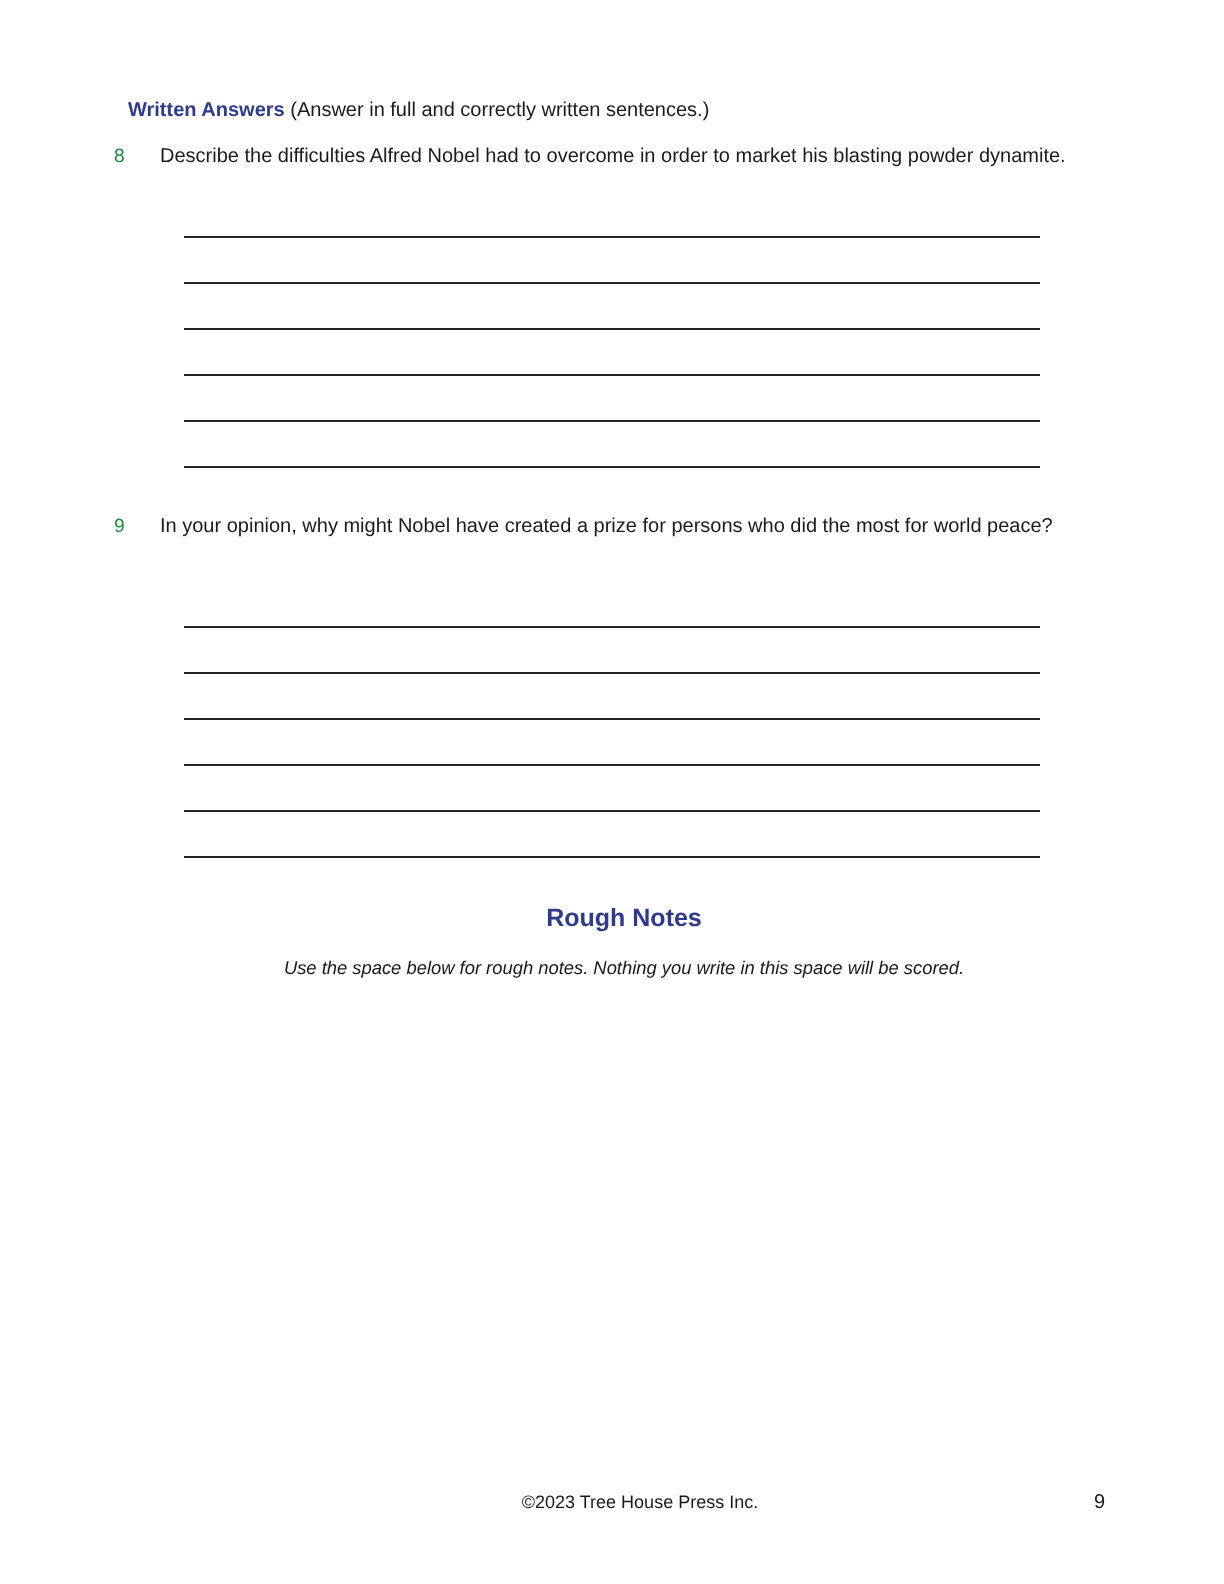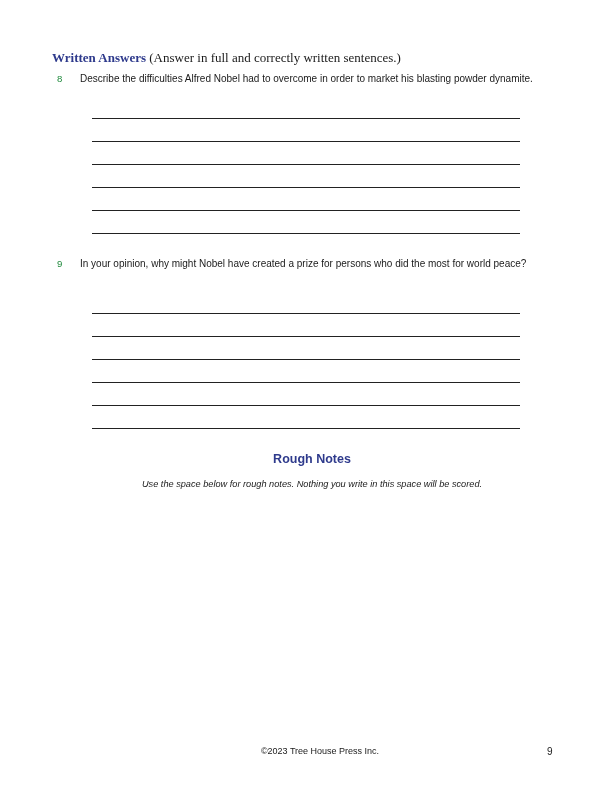--- a/index.html
+++ b/index.html
@@ -1,19 +1,19 @@
 <!DOCTYPE html>
 <html><head>
 <meta charset="utf-8">
 <style>
   html, body { margin: 0; padding: 0; background: #ffffff; }
   body { width: 612px; height: 792px; position: relative; overflow: hidden;
          font-family: "Liberation Sans", sans-serif; color: #1a1a1a; }
   .abs { position: absolute; }
-  .section-header { left: 52px; top: 50px; font-size: 13px; white-space: nowrap; font-family: Liberation Serif, serif; }
+  .section-header { left: 64px; top: 50px; font-size: 10px; white-space: nowrap; }
   .section-header .title { color: #2e3a8c; font-weight: bold; }
   .qnum { left: 57px; font-size: 9.6px; color: #1f8a3c; }
   .qtext { left: 80px; font-size: 10px; line-height: 12.5px; white-space: nowrap; }
   .line { left: 92px; width: 428px; height: 0; border-top: 1px solid #222; }
   .rough-title { left: 0; width: 624px; text-align: center; top: 452px; font-size: 12.5px;
                  font-weight: bold; color: #2e3a8c; }
   .rough-instr { left: 0; width: 624px; text-align: center; top: 479px; font-size: 9.2px;
                  font-style: italic; }
   .footer { left: 0; width: 640px; text-align: center; top: 746px; font-size: 9px; }
   .page-num { left: 547px; top: 746px; font-size: 10px; }

